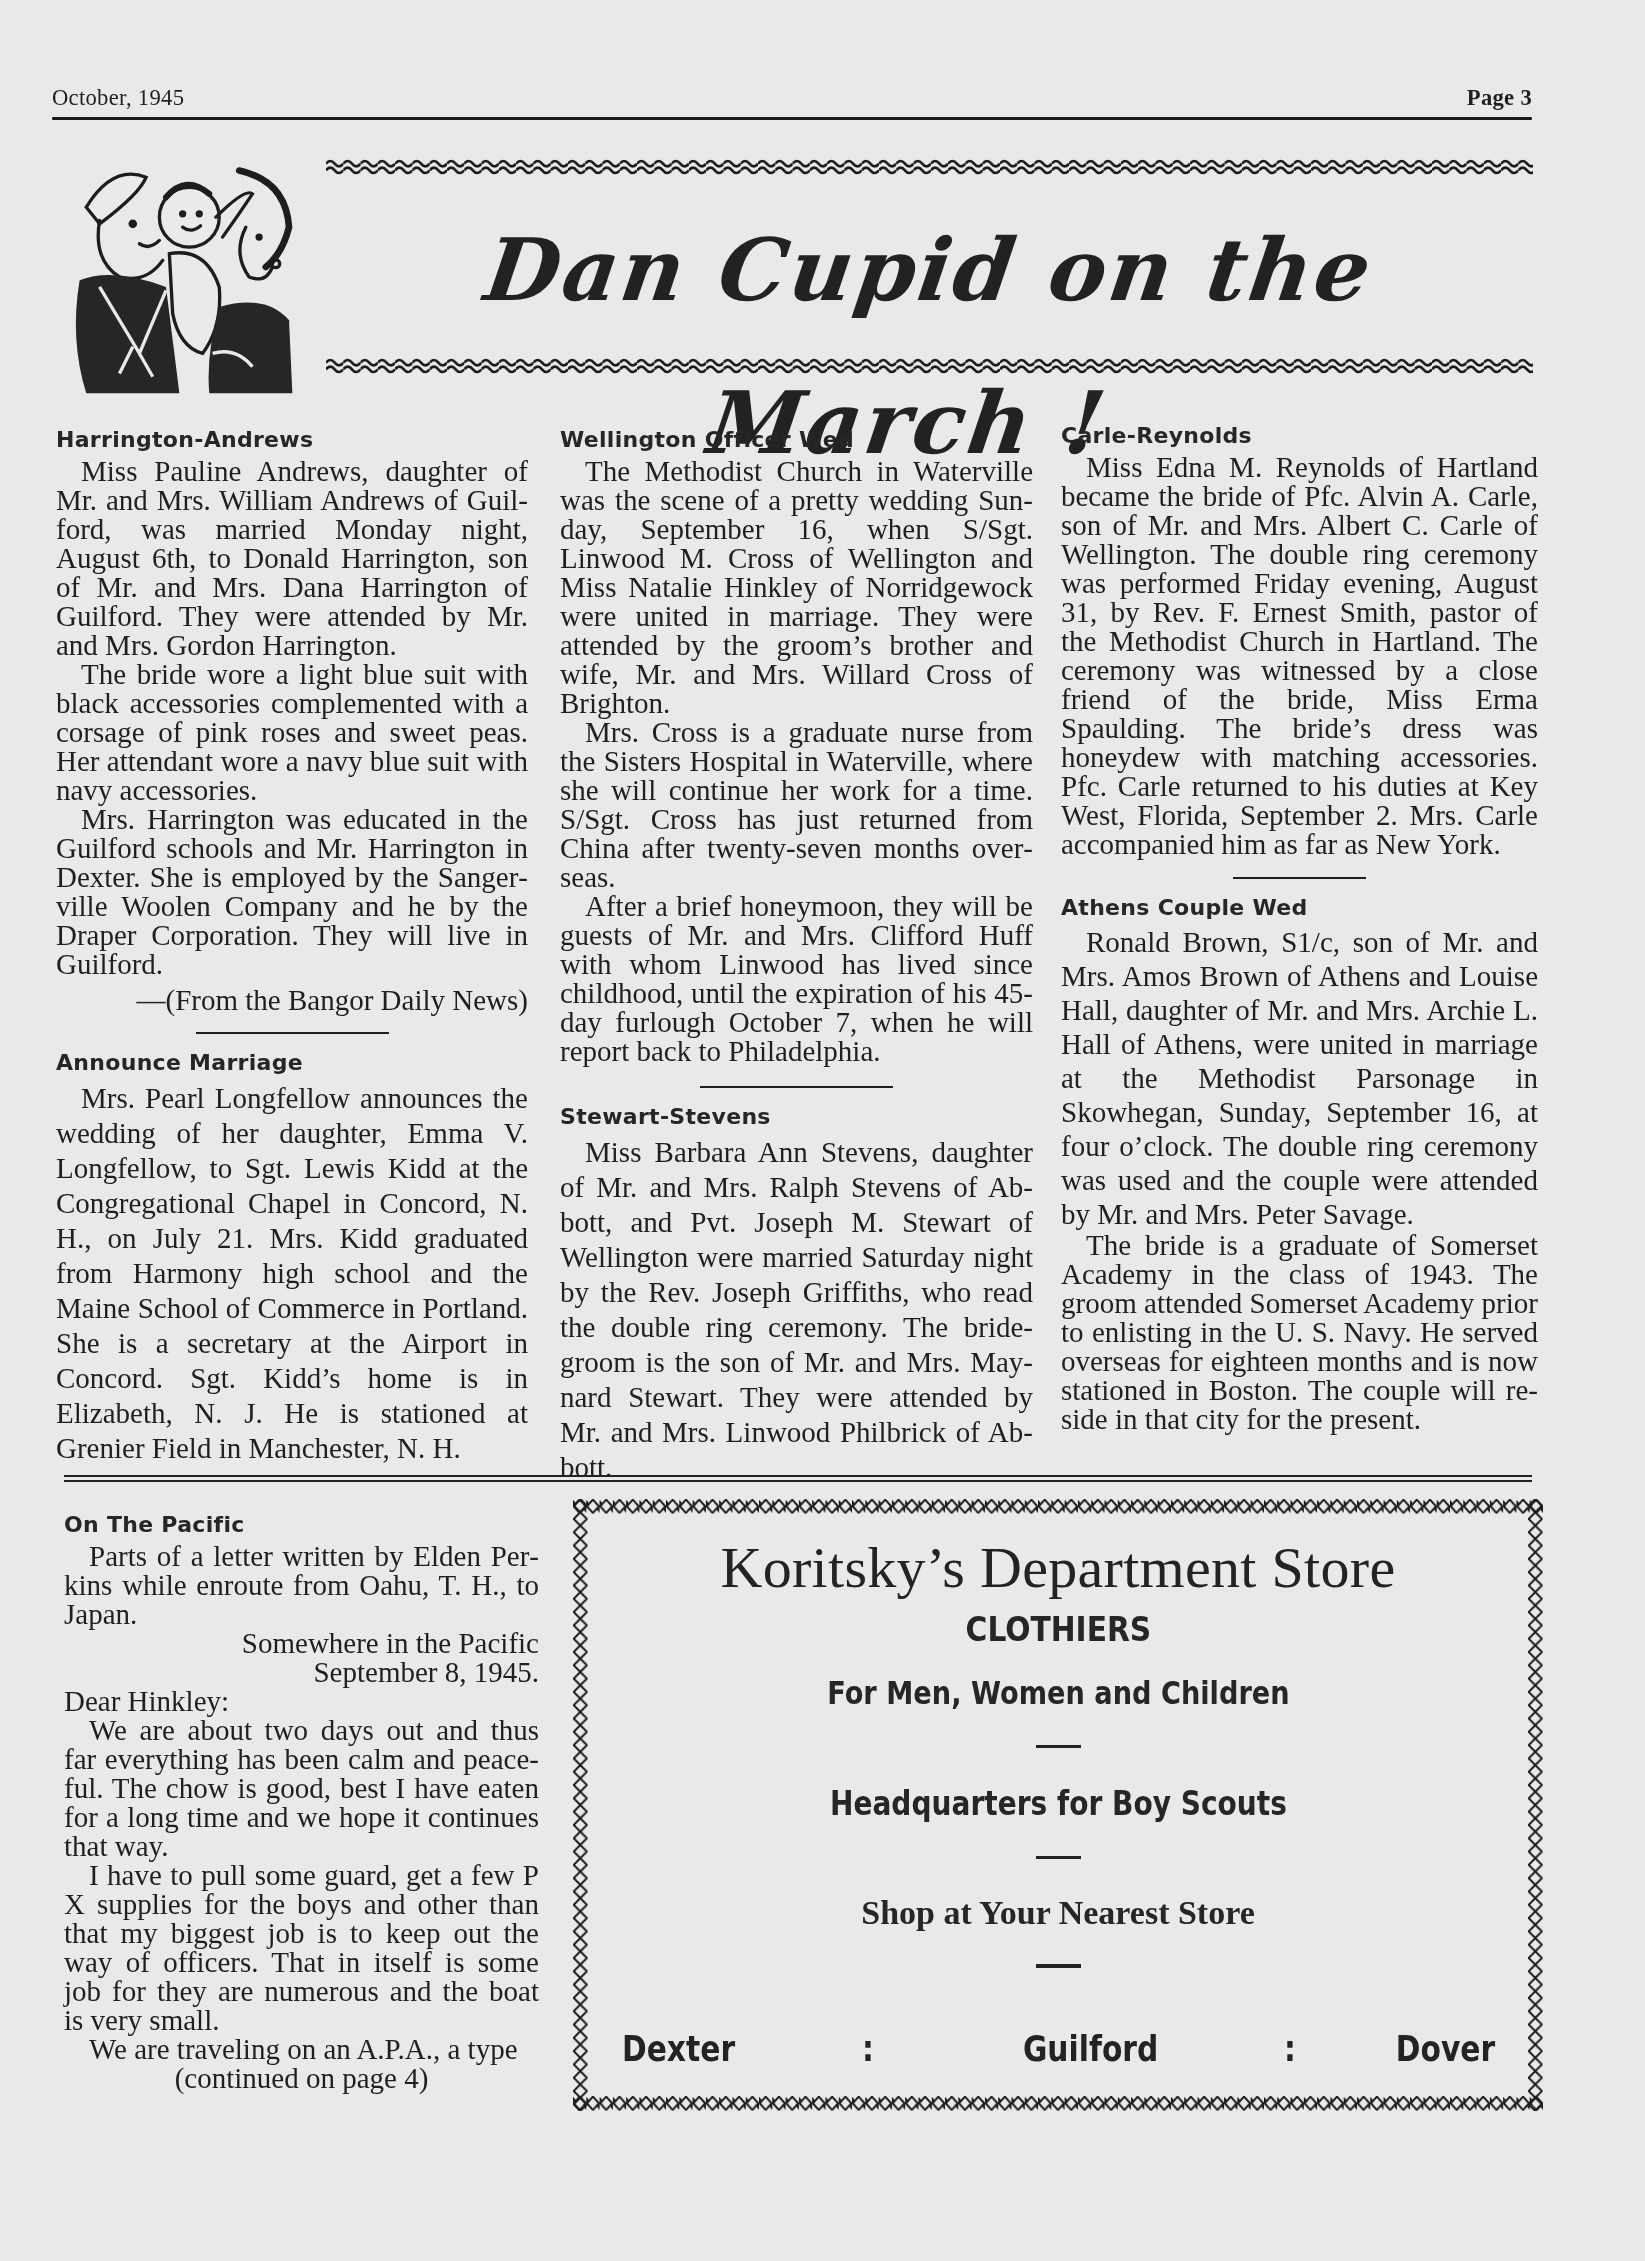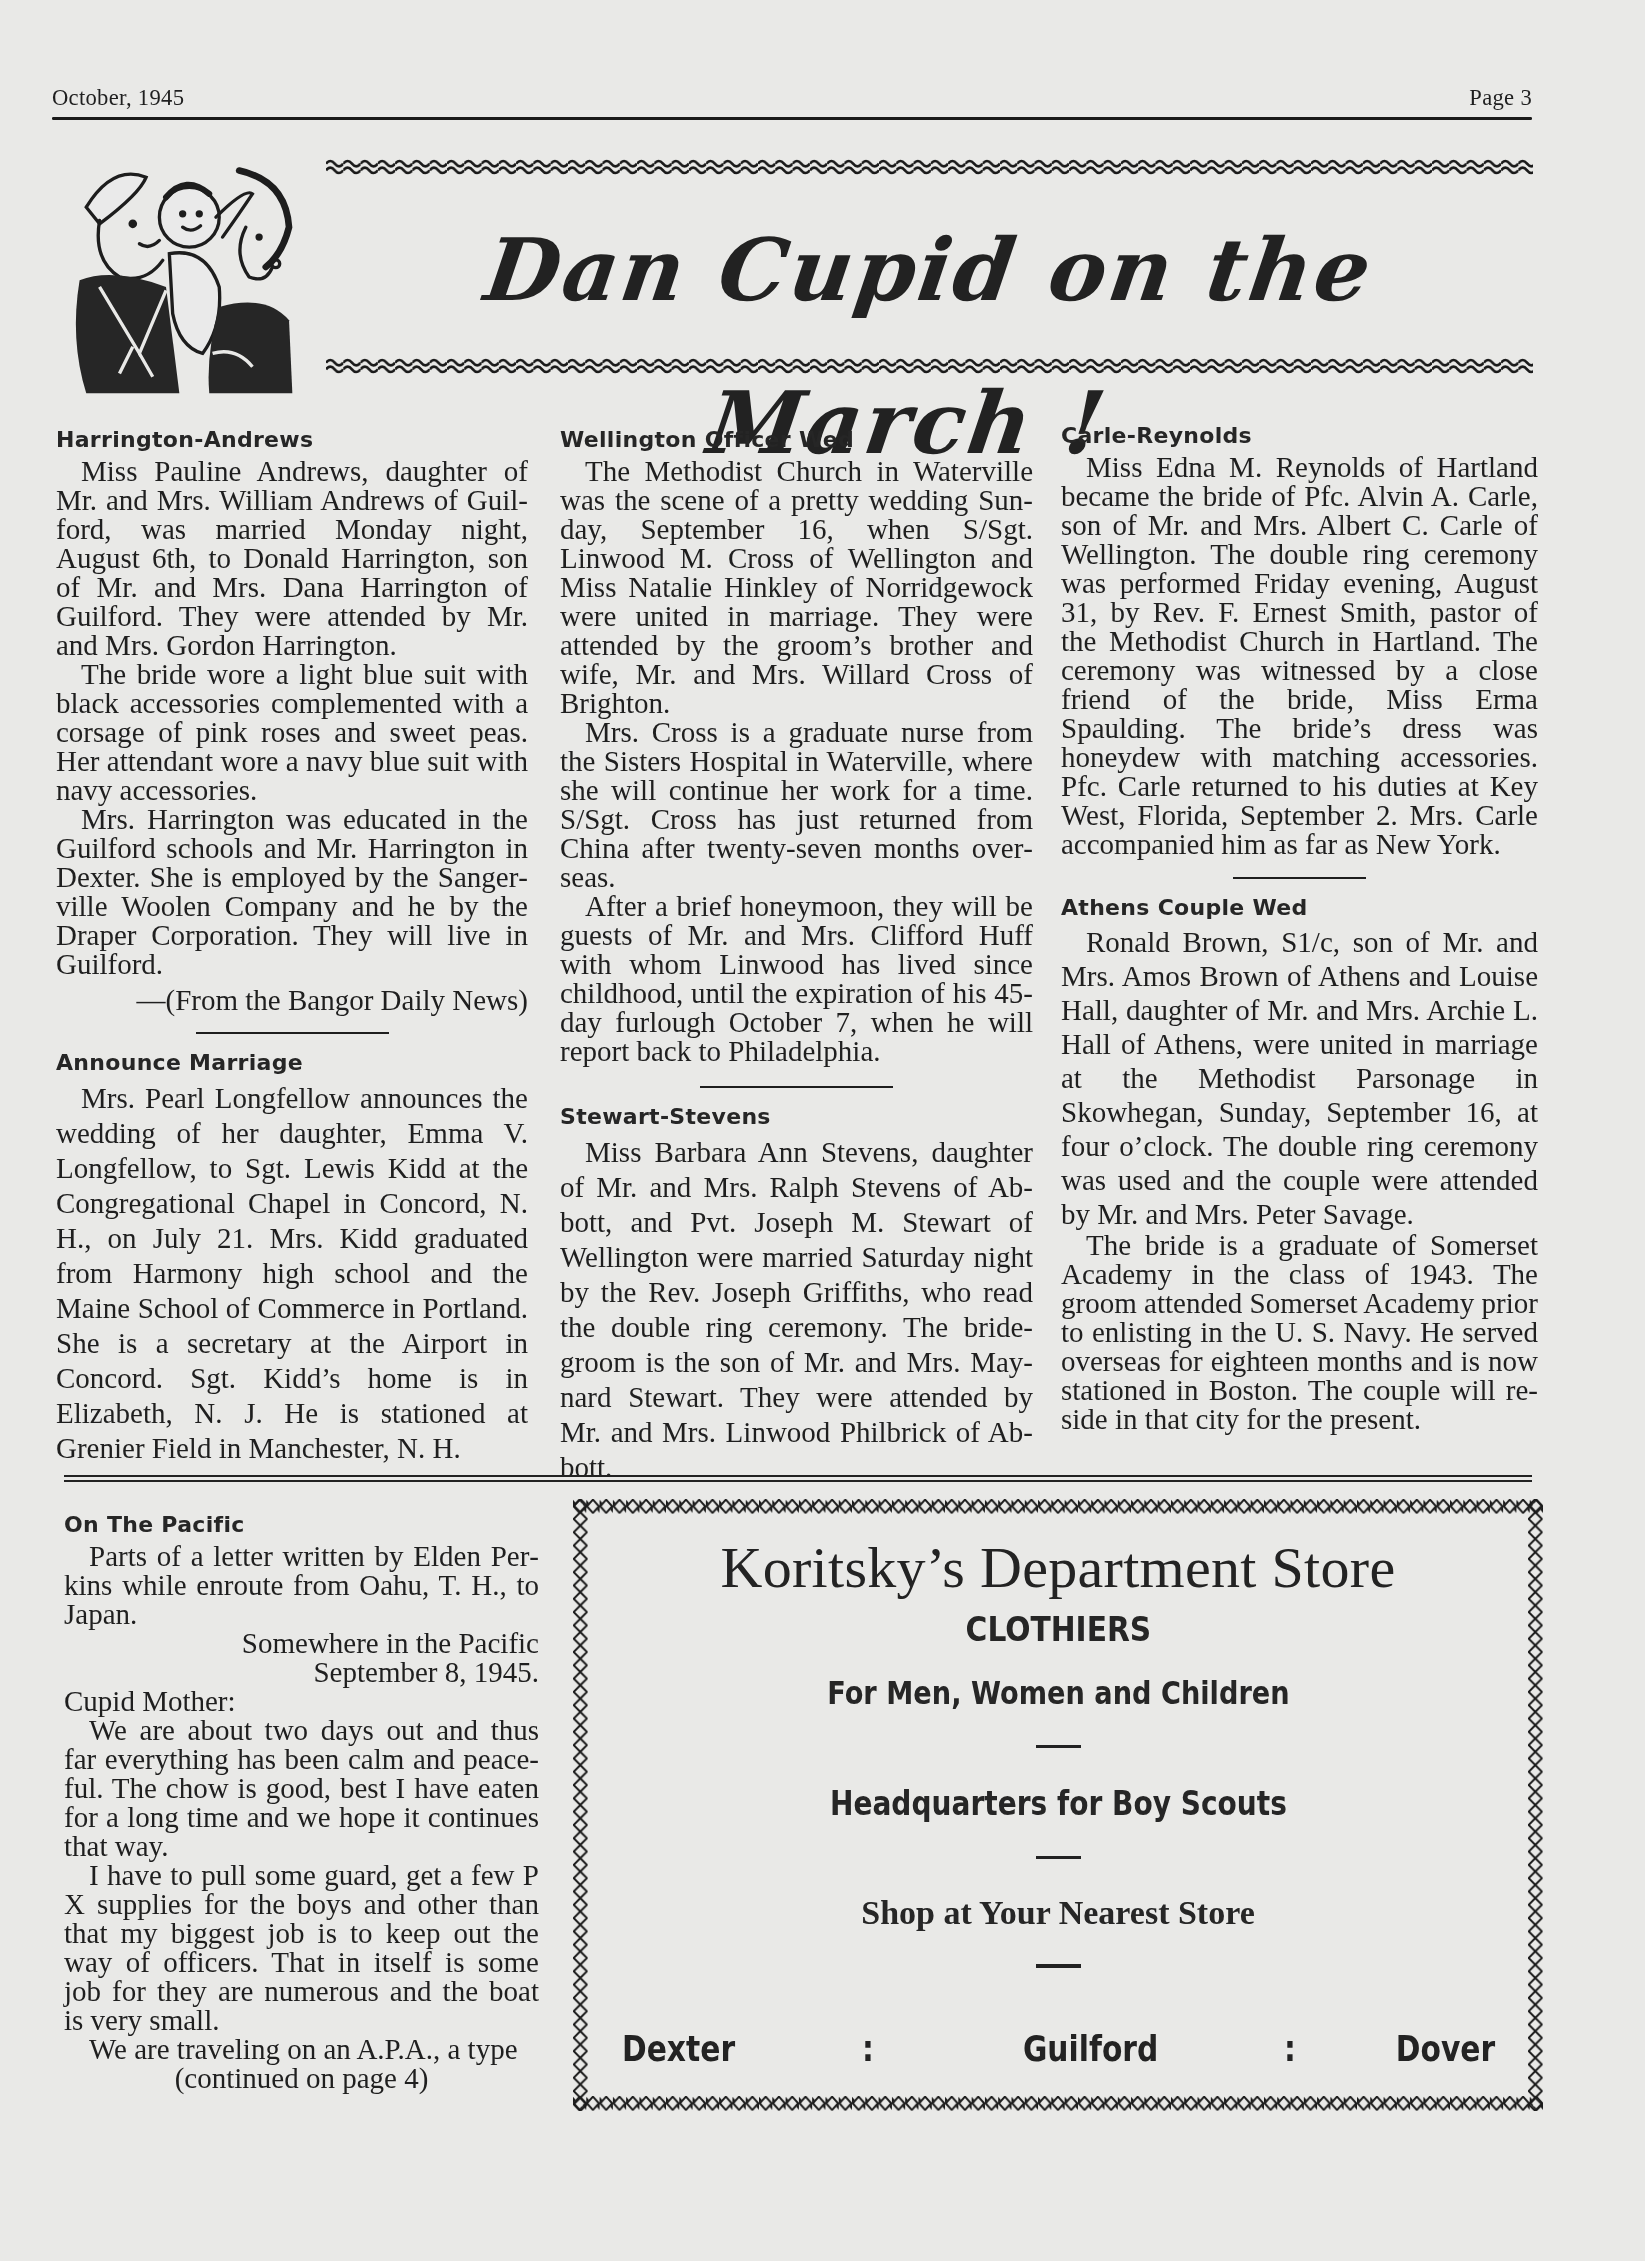--- a/index.html
+++ b/index.html
@@ -11,21 +11,21 @@
     color: #1f1f1f;
     font-family: "DejaVu Serif", serif;
   }
   .page { position: absolute; left: 0; top: 0; width: 1646px; height: 2261px; }
 
   
   .runhead { position: absolute; left: 52px; top: 85px; width: 1480px; height: 33px;
     font-family: "Liberation Serif", serif; font-size: 22.6px; letter-spacing: 0.3px; }
   .runhead .left { position: absolute; left: 0; top: 0; }
   .runhead .center { position: absolute; left: 0; right: 0; top: 0; text-align: center; font-weight: bold; letter-spacing: 1px; }
-  .runhead .right { position: absolute; right: 0; top: 0; font-weight: normal; }
+  .runhead .right { position: absolute; right: 0; top: 0; font-weight: bold; }
   .runhead-rule { position: absolute; left: 52px; top: 117px; width: 1480px; height: 3.3px; background: #1a1a1a; border-radius: 1.3px; }
 
   
   .cupid-art { position: absolute; left: 53px; top: 154px; width: 246px; height: 246px; }
   .wave { position: absolute; left: 326px; width: 1207px; height: 20px; }
   .wave.top { top: 157px; }
   .wave.bottom { top: 356px; }
   .banner-title { position: absolute; left: 326px; top: 193px; width: 1207px; height: 153px;
     text-align: center; font-family: "DejaVu Serif", serif; font-style: italic; font-weight: bold;
     font-size: 86px; line-height: 153px; letter-spacing: 2.7px; color: #222;
@@ -162,21 +162,21 @@
 
   <div class="divider" style="top:1475px;"></div>
   <div class="divider" style="top:1480px;"></div>
 
   <div class="col" style="left:64px; top:1496px; width:475px;">
     <h2 class="hed">On The Pacific</h2>
     <div class="body">
       <p>Parts of a letter written by Elden Per­kins while enroute from Oahu, T. H., to Japan.</p>
       <p class="right">Somewhere in the Pacific</p>
       <p class="right">September 8, 1945.</p>
-      <p class="noindent">Cupid Mother:</p>
+      <p class="noindent">Dear Hinkley:</p>
       <p>We are about two days out and thus far everything has been calm and peace­ful. The chow is good, best I have eaten for a long time and we hope it continues that way.</p>
       <p>I have to pull some guard, get a few P X supplies for the boys and other than that my biggest job is to keep out the way of officers. That in itself is some job for they are numerous and the boat is very small.</p>
       <p>We are traveling on an A.P.A., a type</p>
       <p class="center">(continued on page 4)</p>
     </div>
   </div>
 
   <div class="ad">
     <svg class="border-h" style="top:0;" viewBox="0 0 1460 22" preserveAspectRatio="none">
       <defs>

